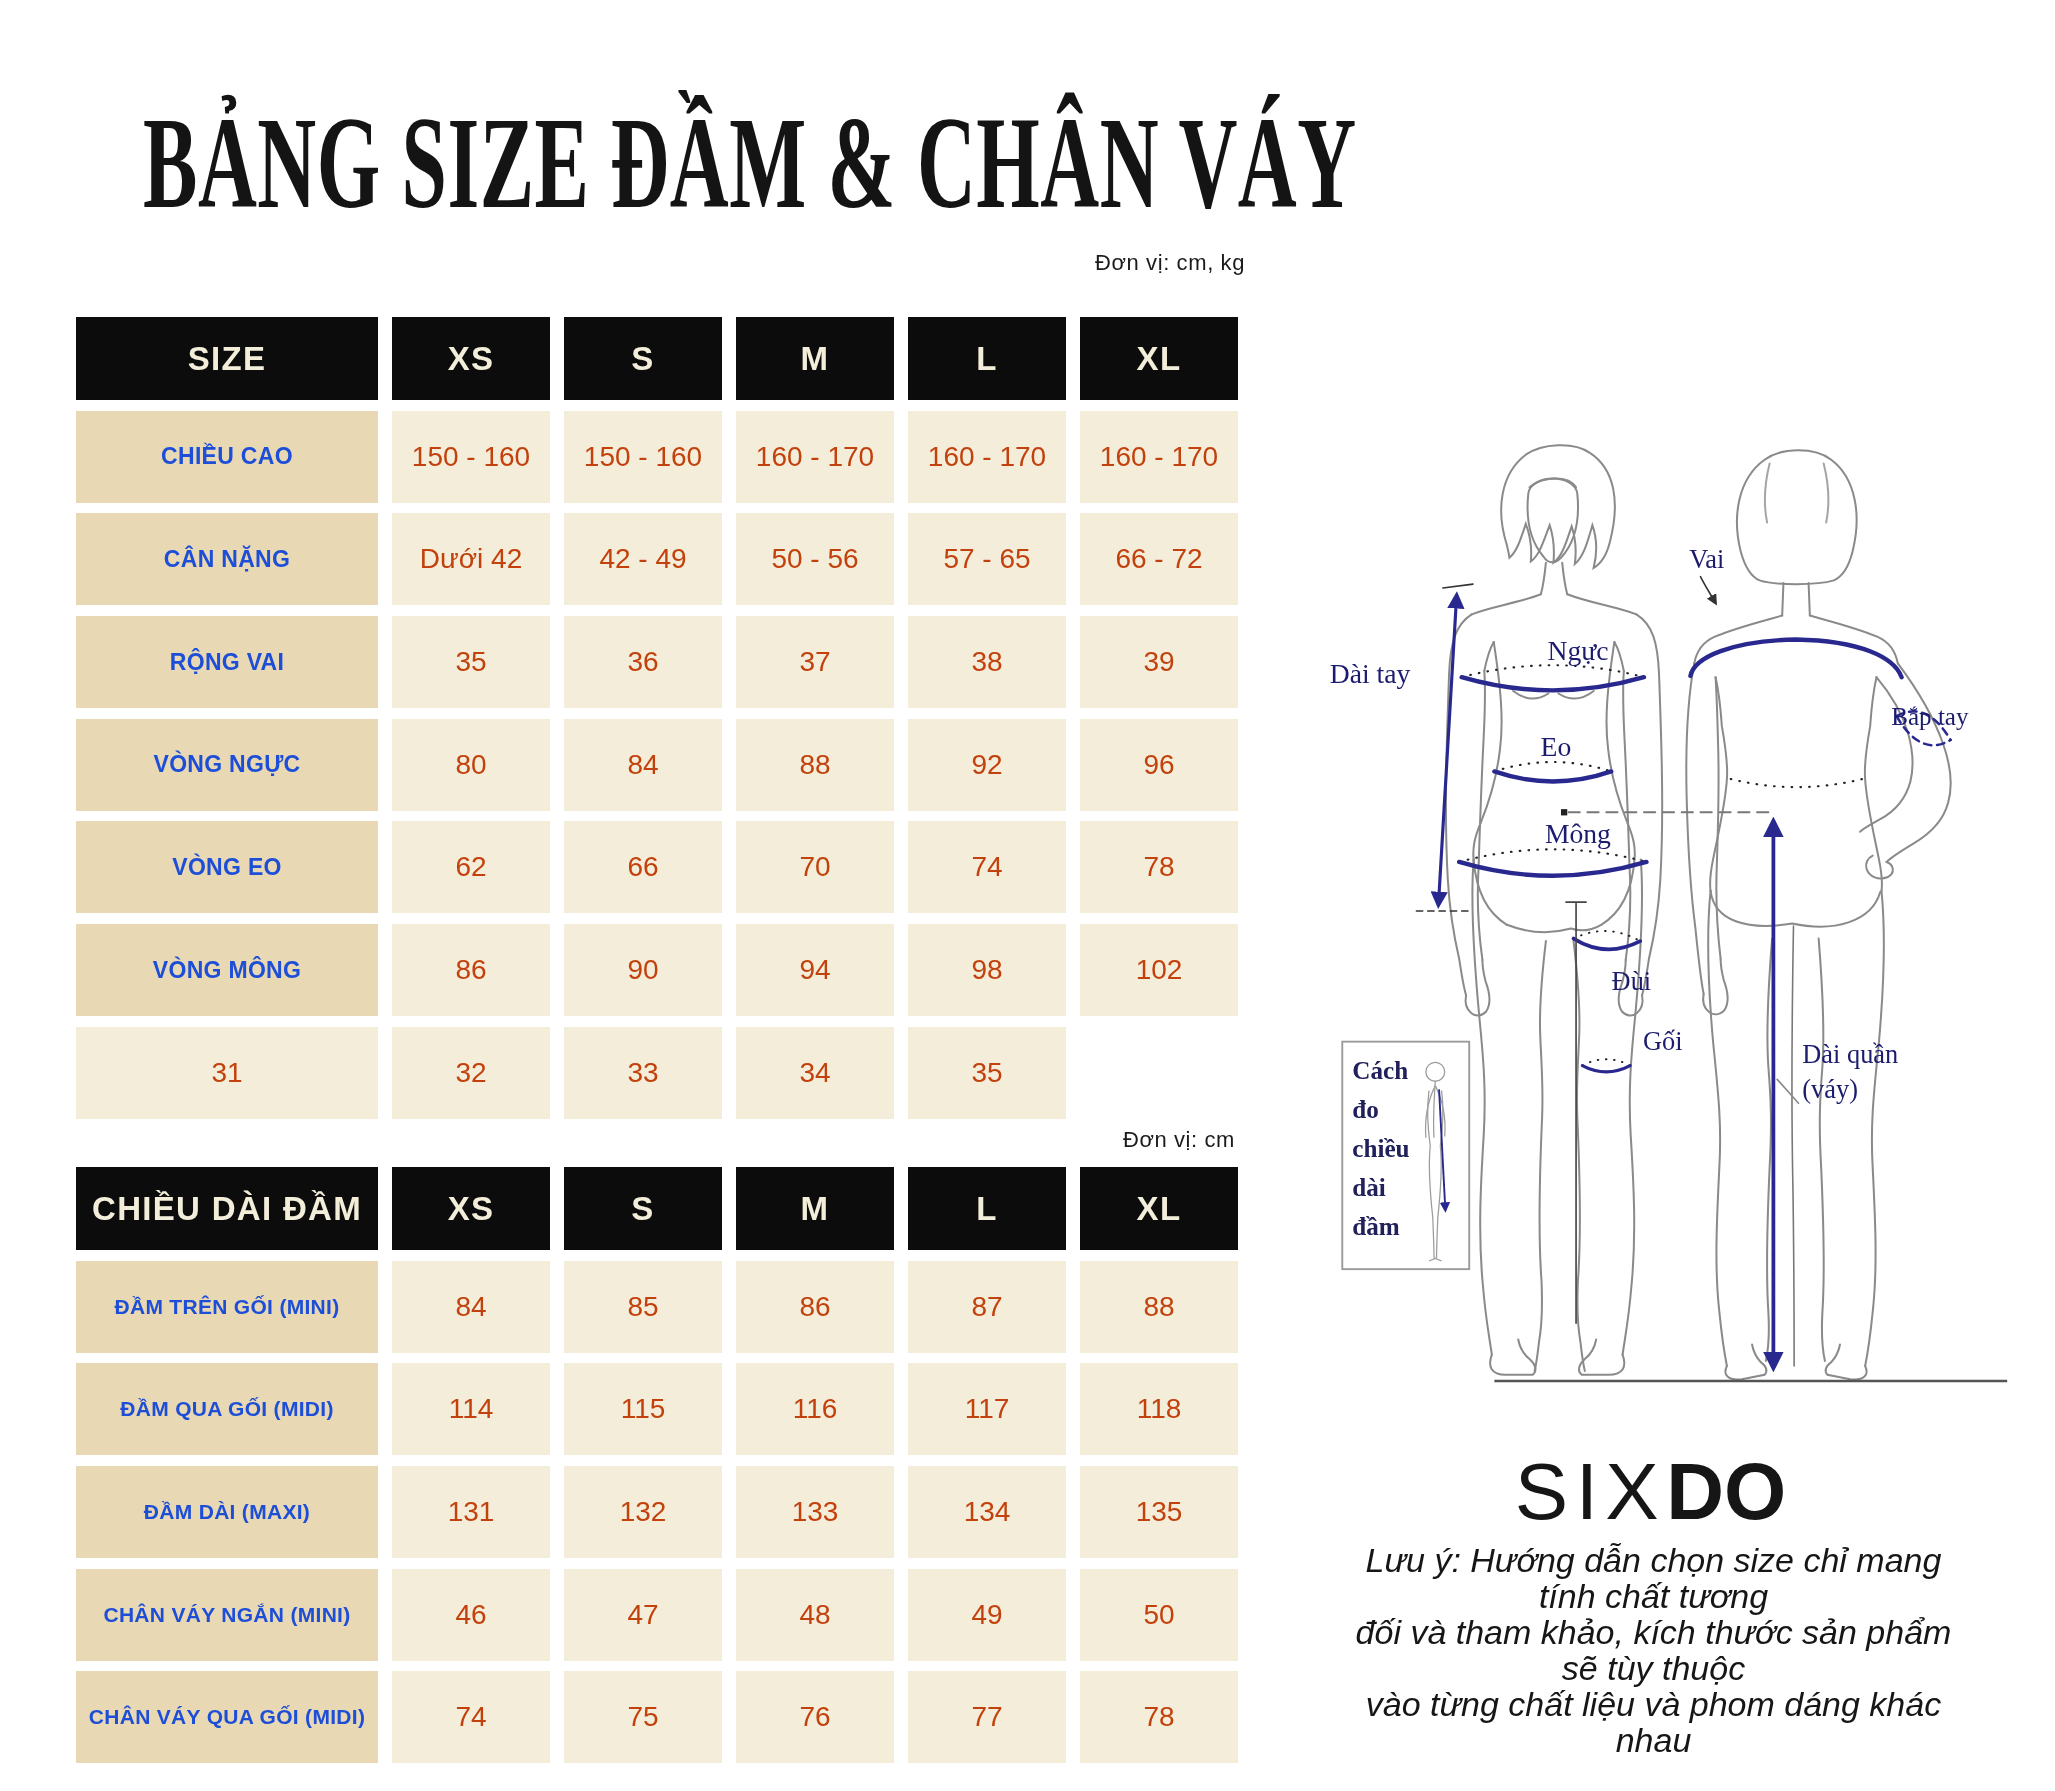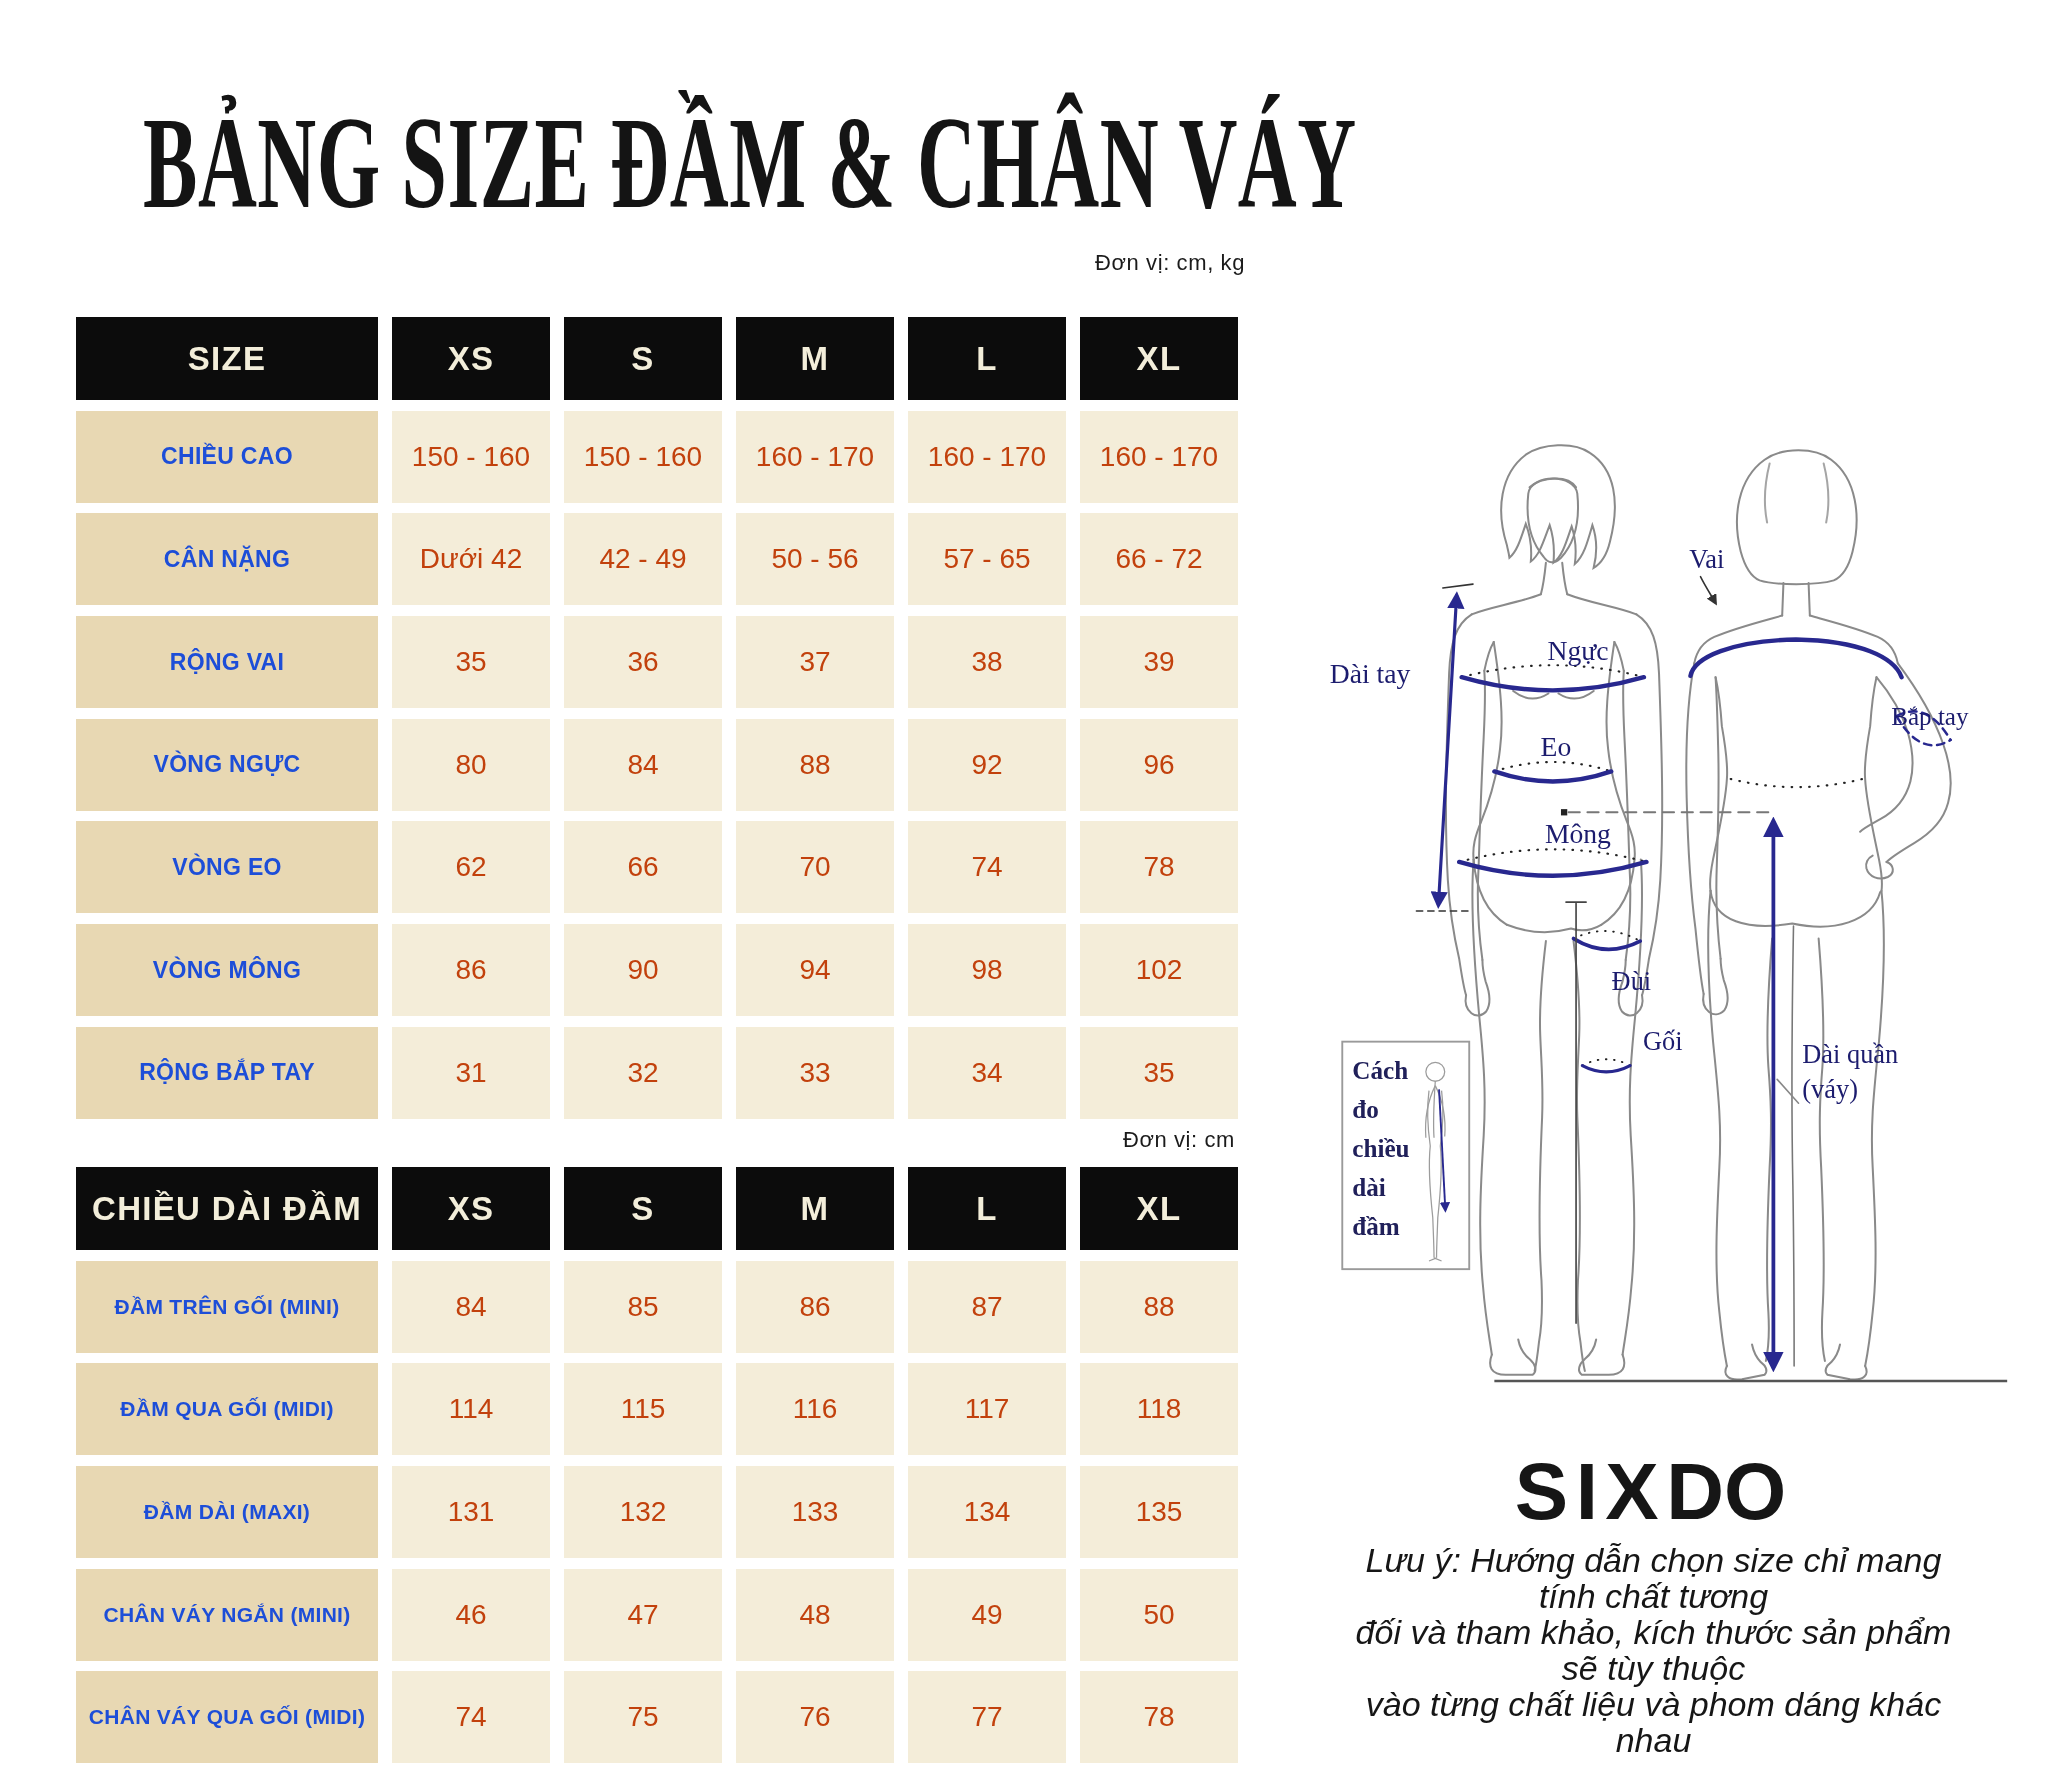--- a/index.html
+++ b/index.html
@@ -29,21 +29,21 @@
   .cell{display:flex;align-items:center;justify-content:center;text-align:center}
   .head{background:#0c0c0c;color:#f3eeda;font-size:33px;font-weight:700;letter-spacing:1.3px}
   .lab{background:#e8d8b3;font-weight:700;font-size:23px;letter-spacing:0.3px;color:#1d4ed8}
   #table2 .lab{font-size:21px}
   .val{background:#f4edd9;font-size:28px;color:#c2410c}
   .fig{position:absolute;left:1292px;top:393px}
   .logo{
     position:absolute;left:1396px;top:1446px;width:509px;text-align:center;
     font-size:80px;color:#161616;white-space:nowrap;
   }
-  .logo .six{font-weight:700;letter-spacing:7.5px}
+  .logo .six{font-weight:400;letter-spacing:7.5px}
   .logo .do{font-weight:700;letter-spacing:0;margin-left:0}
   .note{
     position:absolute;left:1333px;top:1542px;width:641px;text-align:center;
     font-style:italic;font-size:34px;line-height:36px;color:#161616;
   }
 </style>
 </head>
 <body>
 
 <div class="title">BẢNG SIZE ĐẦM &amp; CHÂN VÁY</div>
@@ -93,21 +93,20 @@
   <div class="cell val">74</div>
   <div class="cell val">78</div>
 
   <div class="cell lab">VÒNG MÔNG</div>
   <div class="cell val">86</div>
   <div class="cell val">90</div>
   <div class="cell val">94</div>
   <div class="cell val">98</div>
   <div class="cell val">102</div>
 
-  <div class="cell lab">RỘNG BẮP TAY</div>
   <div class="cell val">31</div>
   <div class="cell val">32</div>
   <div class="cell val">33</div>
   <div class="cell val">34</div>
   <div class="cell val">35</div>
 </div>
 
 <div class="unit" id="unit2">Đơn vị: cm</div>
 
 <div class="size-grid" id="table2">

